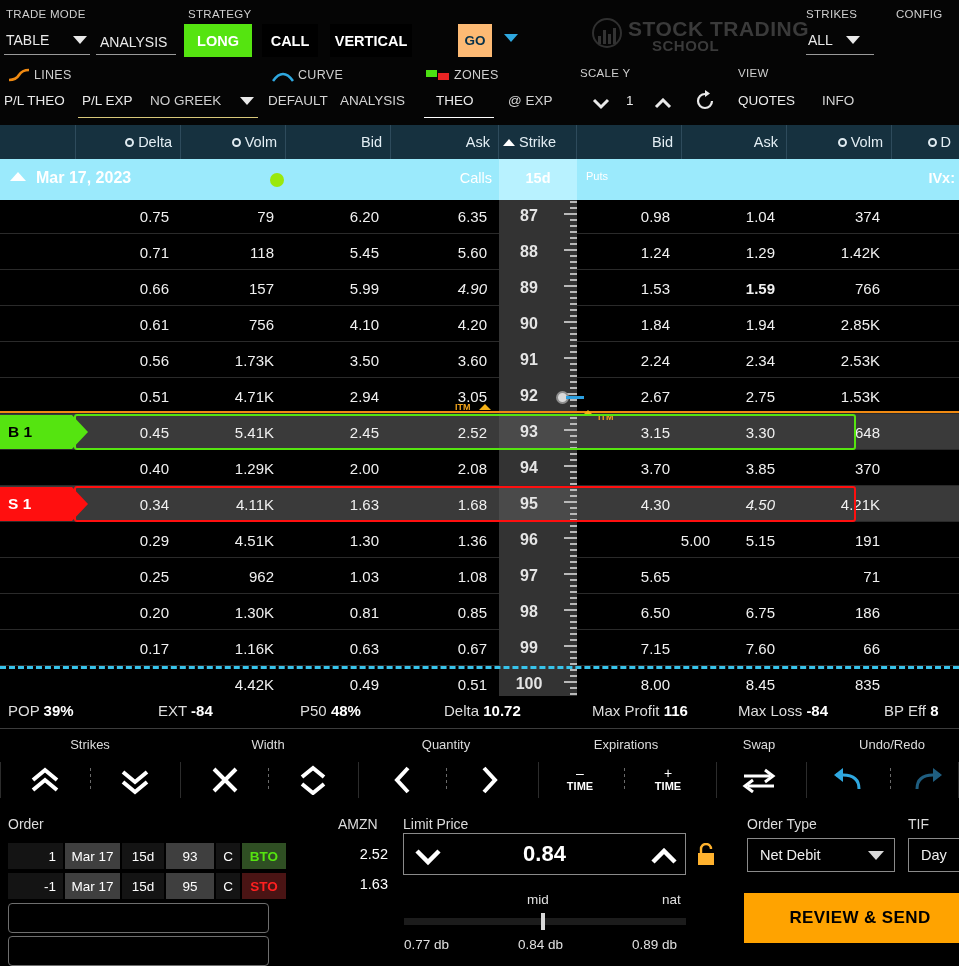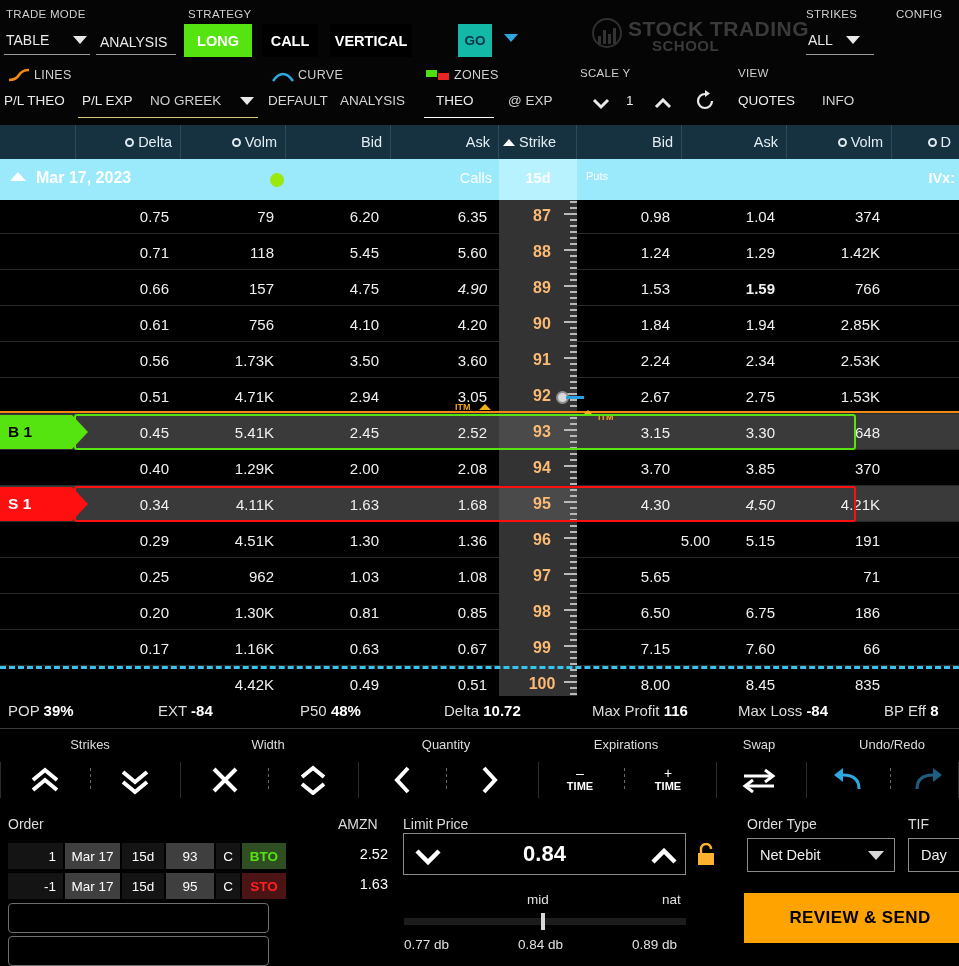--- a/index.html
+++ b/index.html
@@ -19,21 +19,21 @@
   .underline.y { background:#d8c87a; }
   .underline.w { background:#ffffff; }
 
   .caret-dn { width:0;height:0;border-left:7px solid transparent;border-right:7px solid transparent;border-top:8px solid #e9e9e9; }
   .caret-dn.blue { border-top-color:#2fa8e0; }
 
   .btn-long { position:absolute; left:184px; top:24px; width:68px; height:33px; background:#55e410;
               color:#fff; font-weight:bold; font-size:14.5px; display:flex; align-items:center; justify-content:center; }
   .btn-flat { position:absolute; top:24px; height:33px; color:#fff; font-weight:bold; font-size:14.5px;
               display:flex; align-items:center; justify-content:center; background:#000; }
-  .btn-go { position:absolute; left:458px; top:24px; width:34px; height:33px; background:#14b8a6;
+  .btn-go { position:absolute; left:458px; top:24px; width:34px; height:33px; background:#fdba74;
             color:#05314a; font-weight:bold; font-size:13.5px; display:flex; align-items:center; justify-content:center; }
   .logo-txt { position:absolute; left:628px; top:17px; font-size:21px; font-weight:bold; color:#3a3a3a; letter-spacing:.5px; }
   .logo-sub { position:absolute; left:652px; top:37px; font-size:15px; font-weight:bold; color:#3a3a3a; letter-spacing:.5px; }
   .logo-mark { position:absolute; left:592px; top:18px; width:30px; height:30px; border-radius:50%;
                border:2px solid #303030; }
   .logo-bars { position:absolute; left:598px; top:26px; width:18px; height:18px; }
   .logo-bars i { position:absolute; bottom:0; width:3px; background:#333; }
 
   
   .colhdr { position:absolute; left:0; top:125px; width:959px; height:34px; background:#16313f; }
@@ -54,23 +54,23 @@
   .expbar .ex-puts { position:absolute; left:586px; top:11px; font-size:11px; }
   .expbar .ex-ivx { position:absolute; right:4px; top:11px; font-size:14.5px; font-weight:bold; }
   .expbar .ex-callslbl { position:absolute; left:0; top:11px; width:492px; text-align:right; font-size:14.5px; }
 
   
   .chain { position:absolute; left:0; top:200px; width:959px; height:496px; background:#000; overflow:hidden; }
   .row { position:absolute; left:0; width:959px; height:36px; border-bottom:1px solid #2a2a2a; }
   .row .c { position:absolute; top:0; height:36px; display:flex; align-items:center; justify-content:flex-end;
             padding-right:12px; font-size:15px; color:#f0f0f0; }
   .row .strikecell { position:absolute; left:499px; top:0; width:78px; height:36px; background:#333; }
-  .row .strikenum { position:absolute; left:499px; top:0; width:56px; height:36px;
+  .row .strikenum { position:absolute; left:486px; top:0; width:56px; height:36px;
                     display:flex; align-items:center; justify-content:center;
-                    font-size:16px; font-weight:bold; color:#fdba74;padding-left:30px; }
+                    font-size:16px; font-weight:bold; color:#e5e5e5;padding-left:30px; }
   .row.sel .strikecell { background:#4a4a4a; }
   .row.sel { background:#3a3a3a; }
 
   
   .zone { position:absolute; left:499px; width:26px; top:0; }
   .hatch-red { background:repeating-linear-gradient(-45deg,#ce2b12 0 4px,#7d1a0a 4px 8px); }
   .hatch-green { background:repeating-linear-gradient(-45deg,#5aa848 0 4px,#2d5c24 4px 8px); }
 
   
   .ladder { position:absolute; left:563px; top:0; width:14px; height:100%; }
@@ -316,21 +316,21 @@
             <i style="position: absolute; right: 0px; height: 2px; background: rgb(185, 185, 185); top: 15px; width: 13px;"></i>
             <i style="position: absolute; right: 0px; height: 2px; background: rgb(185, 185, 185); top: 21px; width: 7px;"></i>
             <i style="position: absolute; right: 0px; height: 2px; background: rgb(185, 185, 185); top: 27px; width: 7px;"></i>
             <i style="position: absolute; right: 0px; height: 2px; background: rgb(185, 185, 185); top: 33px; width: 7px;"></i>
           </div>
         </div>
         <div class="row" style="top: 70px;">
           <div class="strikecell"></div>
           <div class="c" style="left: 76px; width: 105px;">0.66</div>
           <div class="c" style="left: 181px; width: 105px;">157</div>
-          <div class="c" style="left: 286px; width: 105px;">4.75</div>
+          <div class="c" style="left: 286px; width: 105px;">5.99</div>
           <div class="c" style="left: 391px; width: 108px; font-style: italic;">4.90</div>
           <div class="c" style="left: 577px; width: 105px;">1.53</div>
           <div class="c" style="left: 682px; width: 105px; font-weight: bold;">1.59</div>
           <div class="c" style="left: 787px; width: 105px;">766</div>
           <div class="strikenum">89</div>
           <div style="position: absolute; left: 563px; top: 0px; width: 14px; height: 36px;">
             <i style="position: absolute; right: 0px; height: 2px; background: rgb(185, 185, 185); top: 3px; width: 7px;"></i>
             <i style="position: absolute; right: 0px; height: 2px; background: rgb(185, 185, 185); top: 9px; width: 7px;"></i>
             <i style="position: absolute; right: 0px; height: 2px; background: rgb(185, 185, 185); top: 15px; width: 13px;"></i>
             <i style="position: absolute; right: 0px; height: 2px; background: rgb(185, 185, 185); top: 21px; width: 7px;"></i>

